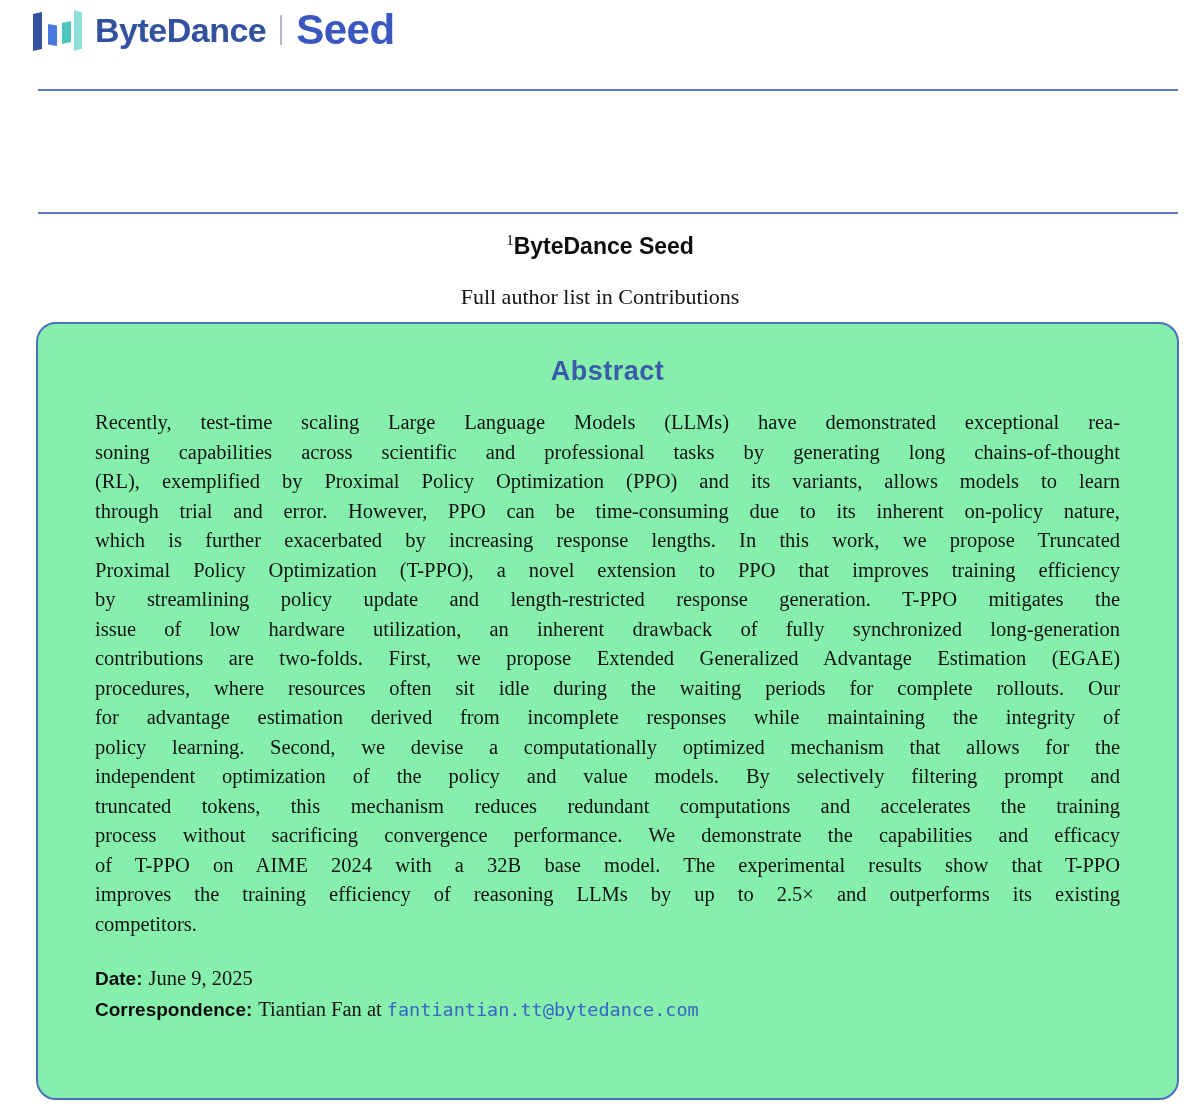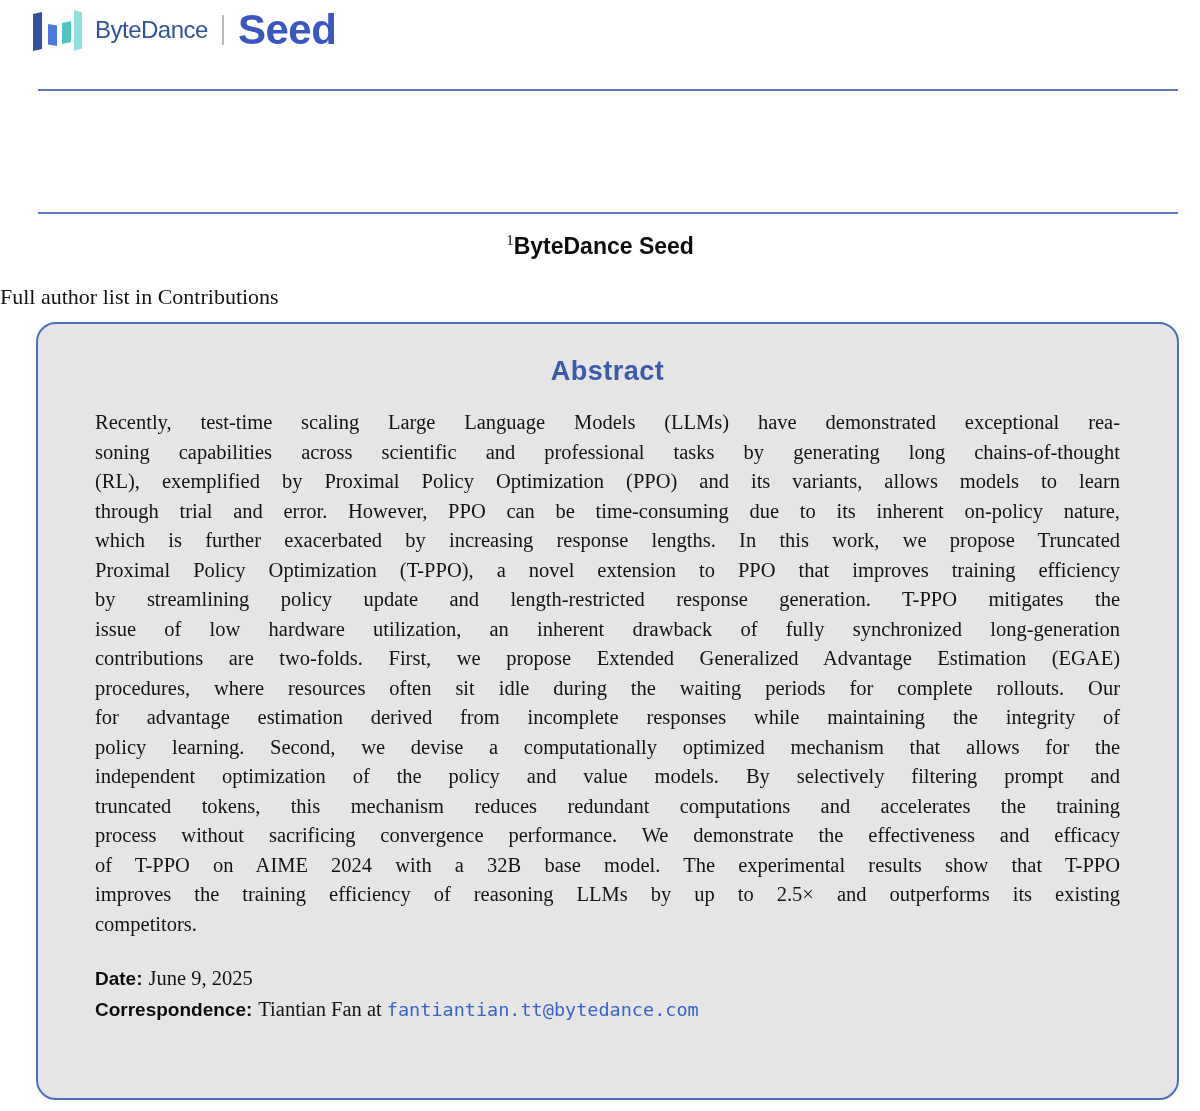--- a/index.html
+++ b/index.html
@@ -5,48 +5,48 @@
   * { margin:0; padding:0; box-sizing:border-box; }
   html,body { background:#ffffff; }
   #page {
     position:relative; width:1200px; height:1111px; background:#ffffff;
     font-family:"Liberation Sans", sans-serif; color:#111;
     overflow:hidden;
   }
   
   .logo-row { position:absolute; top:6px; left:30px; height:48px; display:flex; align-items:center; }
   .logo-mark { width:52px; height:44px; margin-right:13px; }
-  .brand-text { font-size:24px; font-weight:400; letter-spacing:-0.5px; color:#32519f; }
+  .brand-text { font-size:34px; font-weight:700; letter-spacing:-0.5px; color:#32519f; }
   .brand-sep { width:2px; height:30px; background:#b4b9c2; margin:0 14px; }
   .product-text { font-size:42px; font-weight:700; letter-spacing:-0.5px; color:#3a57bf; }
   
   .rule { position:absolute; left:38px; width:1140px; height:2px; background:#5d7bc0; }
   .rule-top { top:89px; }
   .rule-title { top:212px; }
   
   .paper-title {
     position:absolute; top:124px; left:0; width:100%; text-align:center;
     font-size:40px; font-weight:700; letter-spacing:-0.5px; color:#0d0d0d;
   }
   .affiliation {
     position:absolute; top:233px; left:0; width:100%; text-align:center;
     font-size:23px; font-weight:700; color:#0d0d0d;
   }
   .affiliation sup {
     font-family:"Liberation Serif", serif; font-weight:400; font-size:15px;
     vertical-align:super; line-height:0;
   }
   .author-note {
-    position:absolute; top:284px; left:0; width:100%; 
+    position:absolute; top:284px; left:0; width:100%; text-align:center;
     font-family:"Liberation Serif", serif; font-size:22px; color:#141414;
   }
   
   .abstract-box {
     position:absolute; top:322px; left:36px; width:1143px; height:778px;
-    border:2px solid #4b70bf; border-radius:20px; background:#e5e5e5;
+    border:2px solid #4b70bf; border-radius:20px; background:#86efac;
   }
   .abstract-heading {
     margin-top:32px; text-align:center;
     font-size:27px; font-weight:700; letter-spacing:0.5px; color:#3a5bac;
   }
   .abstract-body {
     margin:21px 57px 16px 57px;
     font-family:"Liberation Serif", serif; font-size:20.5px; line-height:29.5px;
     color:#141414;
   }
@@ -94,21 +94,21 @@
       <div class="abs-line">which is further exacerbated by increasing response lengths. In this work, we propose Truncated</div>
       <div class="abs-line">Proximal Policy Optimization (T-PPO), a novel extension to PPO that improves training efficiency</div>
       <div class="abs-line">by streamlining policy update and length-restricted response generation. T-PPO mitigates the</div>
       <div class="abs-line">issue of low hardware utilization, an inherent drawback of fully synchronized long-generation</div>
       <div class="abs-line">contributions are two-folds. First, we propose Extended Generalized Advantage Estimation (EGAE)</div>
       <div class="abs-line">procedures, where resources often sit idle during the waiting periods for complete rollouts. Our</div>
       <div class="abs-line">for advantage estimation derived from incomplete responses while maintaining the integrity of</div>
       <div class="abs-line">policy learning. Second, we devise a computationally optimized mechanism that allows for the</div>
       <div class="abs-line">independent optimization of the policy and value models. By selectively filtering prompt and</div>
       <div class="abs-line">truncated tokens, this mechanism reduces redundant computations and accelerates the training</div>
-      <div class="abs-line">process without sacrificing convergence performance. We demonstrate the effectiveness and efficacy</div>
+      <div class="abs-line">process without sacrificing convergence performance. We demonstrate the capabilities and efficacy</div>
       <div class="abs-line">of T-PPO on AIME 2024 with a 32B base model. The experimental results show that T-PPO</div>
       <div class="abs-line">improves the training efficiency of reasoning LLMs by up to 2.5× and outperforms its existing</div>
       <div class="abs-line last">competitors.</div>
     </div>
 
     <div class="meta">
       <div class="meta-row">
         <span class="meta-label">Date:</span><span>June 9, 2025</span>
       </div>
       <div class="meta-row">

